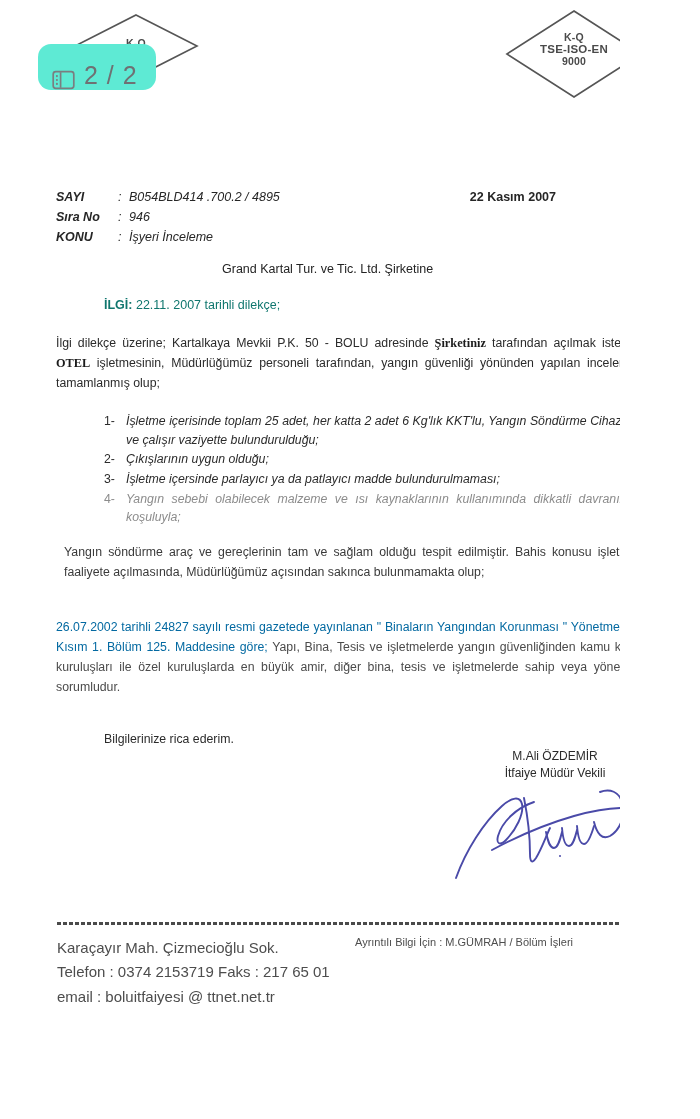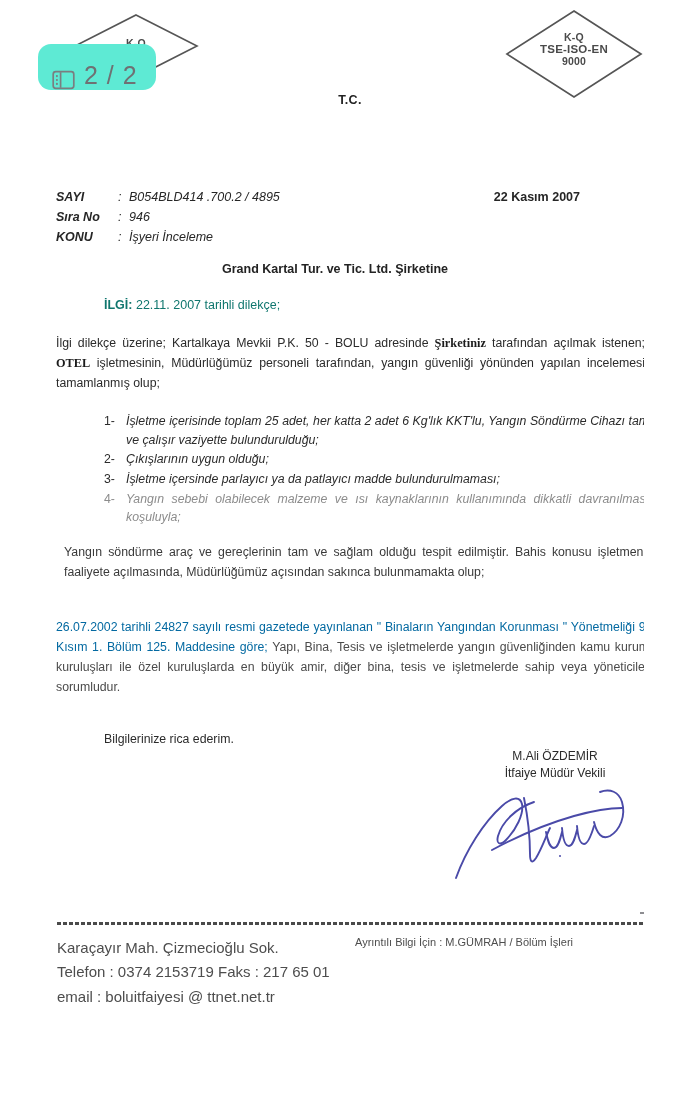--- a/index.html
+++ b/index.html
@@ -10,21 +10,20 @@
   body {
     font-family: "Liberation Sans", sans-serif;
     -webkit-font-smoothing: antialiased;
   }
   #page {
     position: relative;
     width: 620px;
     height: 1119px;
     background: #ffffff;
     overflow: hidden;
-    padding-left: 24px;
   }
 
   
   .scan-line-right {
     position: absolute;
     top: 700px;
     left: 690px;
     width: 2px;
     height: 300px;
     background: #b9b9b9;
@@ -145,21 +144,21 @@
     font-size: 12.5px;
     font-weight: bold;
     color: #262626;
   }
 
   #addressee {
     position: absolute;
     left: 222px;
     top: 262px;
     font-size: 12.5px;
-    font-weight: bold;
+    font-weight: normal;
     color: #232323;
   }
 
   #ref-line {
     position: absolute;
     left: 104px;
     top: 298px;
     font-size: 12.5px;
     color: #0f766e;
   }
@@ -319,21 +318,20 @@
         <line x1="8.6" y1="2.2" x2="8.6" y2="17.8" stroke="#7b7d80" stroke-width="1.7"></line>
         <circle cx="4.9" cy="6.1" r="1.05" fill="#7b7d80"></circle>
         <circle cx="4.9" cy="10.0" r="1.05" fill="#7b7d80"></circle>
         <circle cx="4.9" cy="13.9" r="1.05" fill="#7b7d80"></circle>
       </svg>
     </span>
     <span class="pb-label">2 / 2</span>
   </div>
 
   <div id="letterhead">
-    <div class="lh1">T.C.</div>
   </div>
 
   <div id="ref-block">
     <div class="row">
       <span class="k">SAYI</span>
       <span class="sep">:</span>
       <span class="v">B054BLD414 .700.2 / 4895</span>
     </div>
     <div class="row">
       <span class="k">Sıra No</span>

